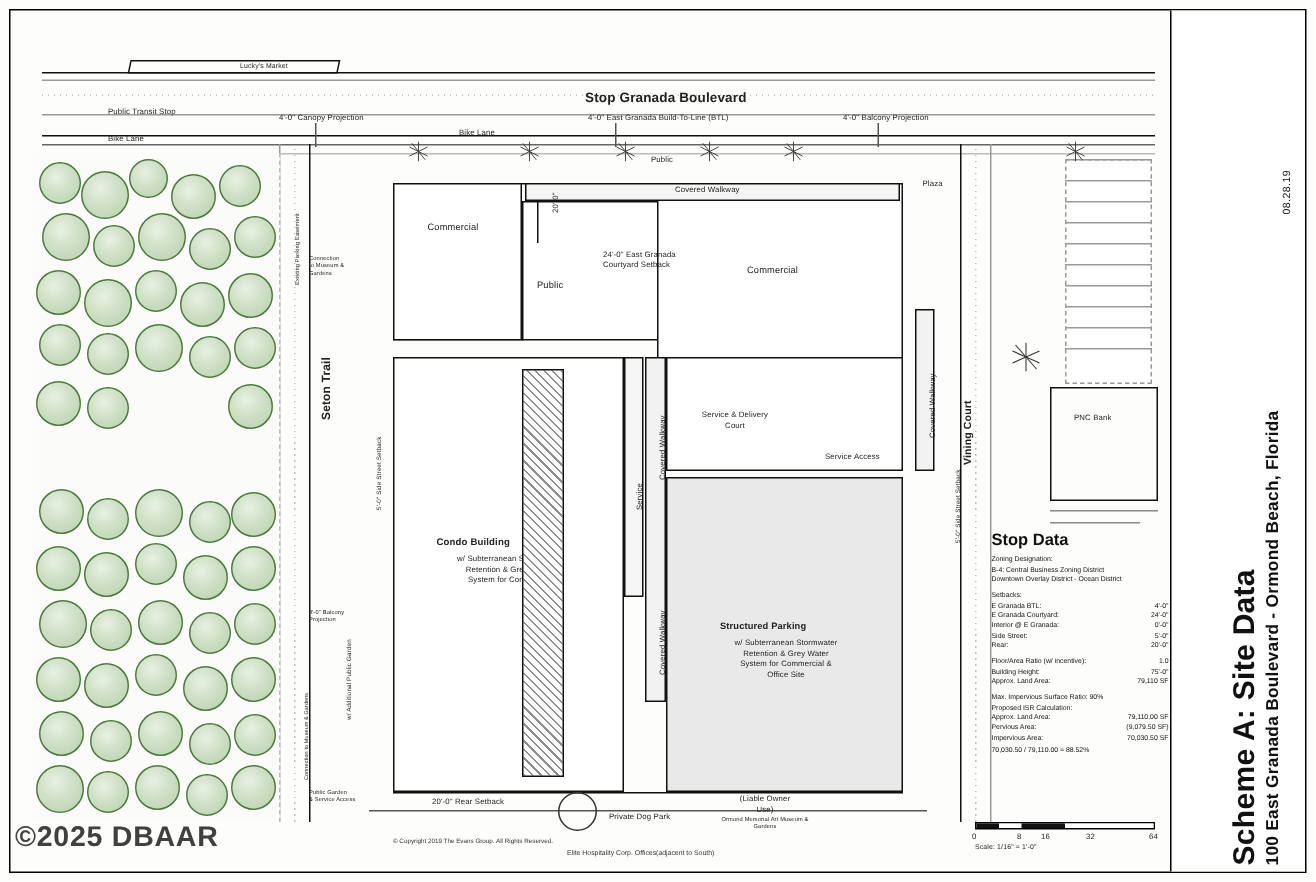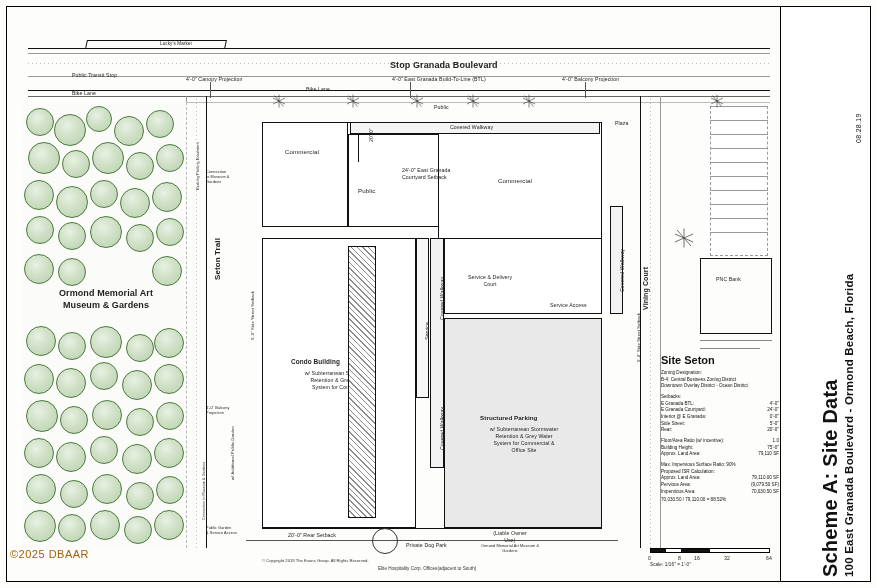--- a/index.html
+++ b/index.html
@@ -55,21 +55,21 @@
 
   
   .sitedata{position:absolute;left:651px;top:344px;width:118px;color:#111;}
   .sd-title{font-size:11px;font-weight:bold;margin-bottom:4px;}
   .sd-line{font-size:4.6px;line-height:1.45;}
   .sd-gap{height:4px;}
   .sd-row{display:flex;justify-content:space-between;font-size:4.6px;line-height:1.45;}
   .sd-row span:last-child{margin-left:6px;}
 
   
-  .wm{position:absolute;left:10px;top:548px;font-size:11px;font-weight:normal;color:#a16207;letter-spacing:.5px;font-family:"Liberation Sans",sans-serif;}
+  .wm{position:absolute;left:10px;top:548px;font-size:19px;font-weight:bold;color:#404040;letter-spacing:.5px;font-family:"Liberation Sans",sans-serif;}
 
   
   .credit{position:absolute;font-size:4.2px;color:#333;}
 
   
   .dimv{position:absolute;width:1px;background:#111;}
 </style>
 </head>
 <body>
 
@@ -108,22 +108,20 @@
     <div class="street-v" style="left:186px;top:86px;width:1px;height:452px;"></div>
     <div class="ln" style="left:176px;top:86px;width:1px;height:452px;background:#999;"></div>
     <div class="lbl" style="left:203px;top:270px;transform:rotate(-90deg);transform-origin:0 0;font-size:8px;font-weight:bold;white-space:nowrap;">Seton Trail</div>
 
     <div class="ln" style="left:630px;top:86px;width:1px;height:452px;"></div>
     <div class="street-v" style="left:640px;top:86px;width:1px;height:452px;"></div>
     <div class="ln" style="left:650px;top:86px;width:1px;height:452px;background:#999;"></div>
     <div class="lbl" style="left:632px;top:300px;transform:rotate(-90deg);transform-origin:0 0;font-size:7px;font-weight:bold;white-space:nowrap;">Vining Court</div>
 
     <div class="abs" style="left:12px;top:92px;width:164px;height:446px;background:#fbfbf9;border-right:1px dashed #bbb;"></div>
-    <div class="lbl" style="left:16px;top:278px;width:160px;text-align:center;font-size:9px;font-weight:bold;line-height:1.3;white-space:pre-line;">Ormond Memorial Art
-Museum &amp; Gardens</div>
 
     <div class="tree" style="left:16px;top:98px;width:26px;height:26px;"></div>
     <div class="tree" style="left:44px;top:104px;width:30px;height:30px;"></div>
     <div class="tree" style="left:76px;top:96px;width:24px;height:24px;"></div>
     <div class="tree" style="left:104px;top:106px;width:28px;height:28px;"></div>
     <div class="tree" style="left:136px;top:100px;width:26px;height:26px;"></div>
     <div class="tree" style="left:18px;top:132px;width:30px;height:30px;"></div>
     <div class="tree" style="left:52px;top:140px;width:26px;height:26px;"></div>
     <div class="tree" style="left:82px;top:132px;width:30px;height:30px;"></div>
     <div class="tree" style="left:116px;top:142px;width:26px;height:26px;"></div>
@@ -381,21 +379,21 @@
       <div style="width:60px;background:#fff;"></div>
     </div>
     <div class="lbl" style="left:638px;top:545px;">0</div>
     <div class="lbl" style="left:668px;top:545px;">8</div>
     <div class="lbl" style="left:684px;top:545px;">16</div>
     <div class="lbl" style="left:714px;top:545px;">32</div>
     <div class="lbl" style="left:756px;top:545px;">64</div>
     <div class="lbl" style="left:640px;top:552px;font-size:4.6px;">Scale: 1/16" = 1'-0"</div>
 
     <div class="sitedata">
-      <div class="sd-title">Site Seton</div>
+      <div class="sd-title">Stop Data</div>
       <div class="sd-line">Zoning Designation:</div>
       <div class="sd-line">B-4: Central Business Zoning District</div>
       <div class="sd-line">Downtown Overlay District - Ocean District</div>
       <div class="sd-gap"></div>
       <div class="sd-line">Setbacks:</div>
       <div class="sd-row">
           <span>E Granada BTL:</span>
           <span>4'-0"</span>
         </div>
       <div class="sd-row">

